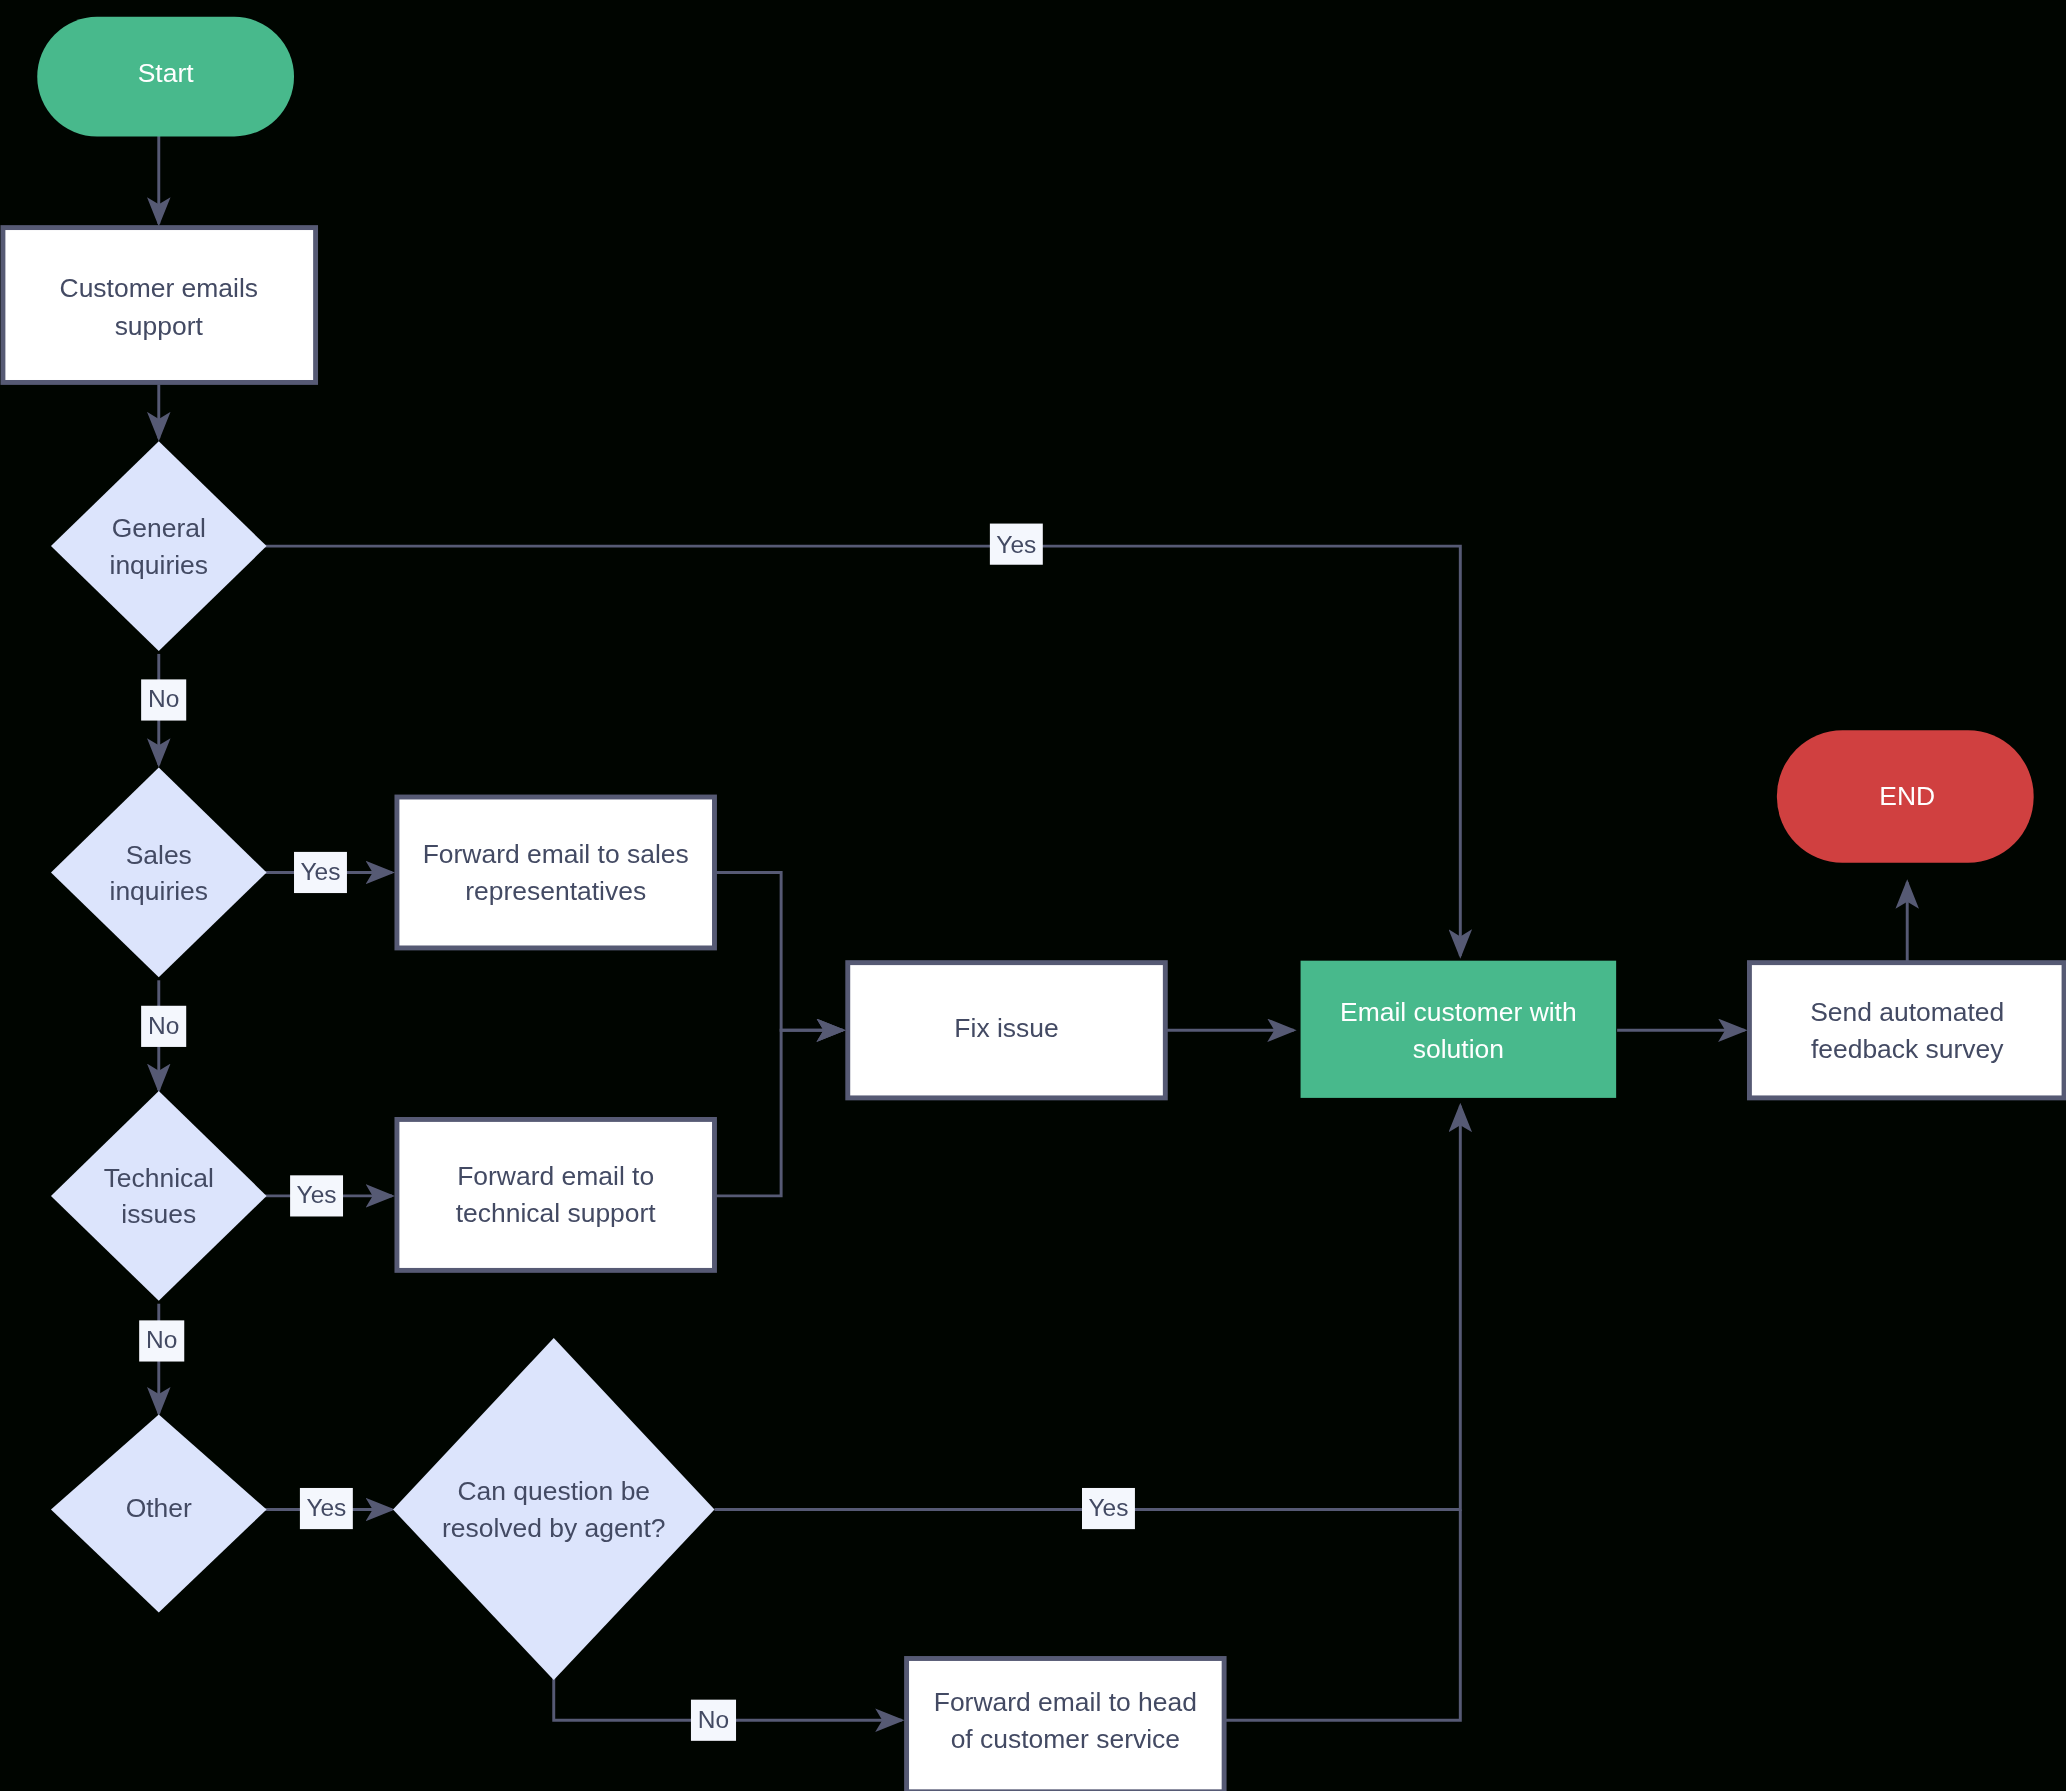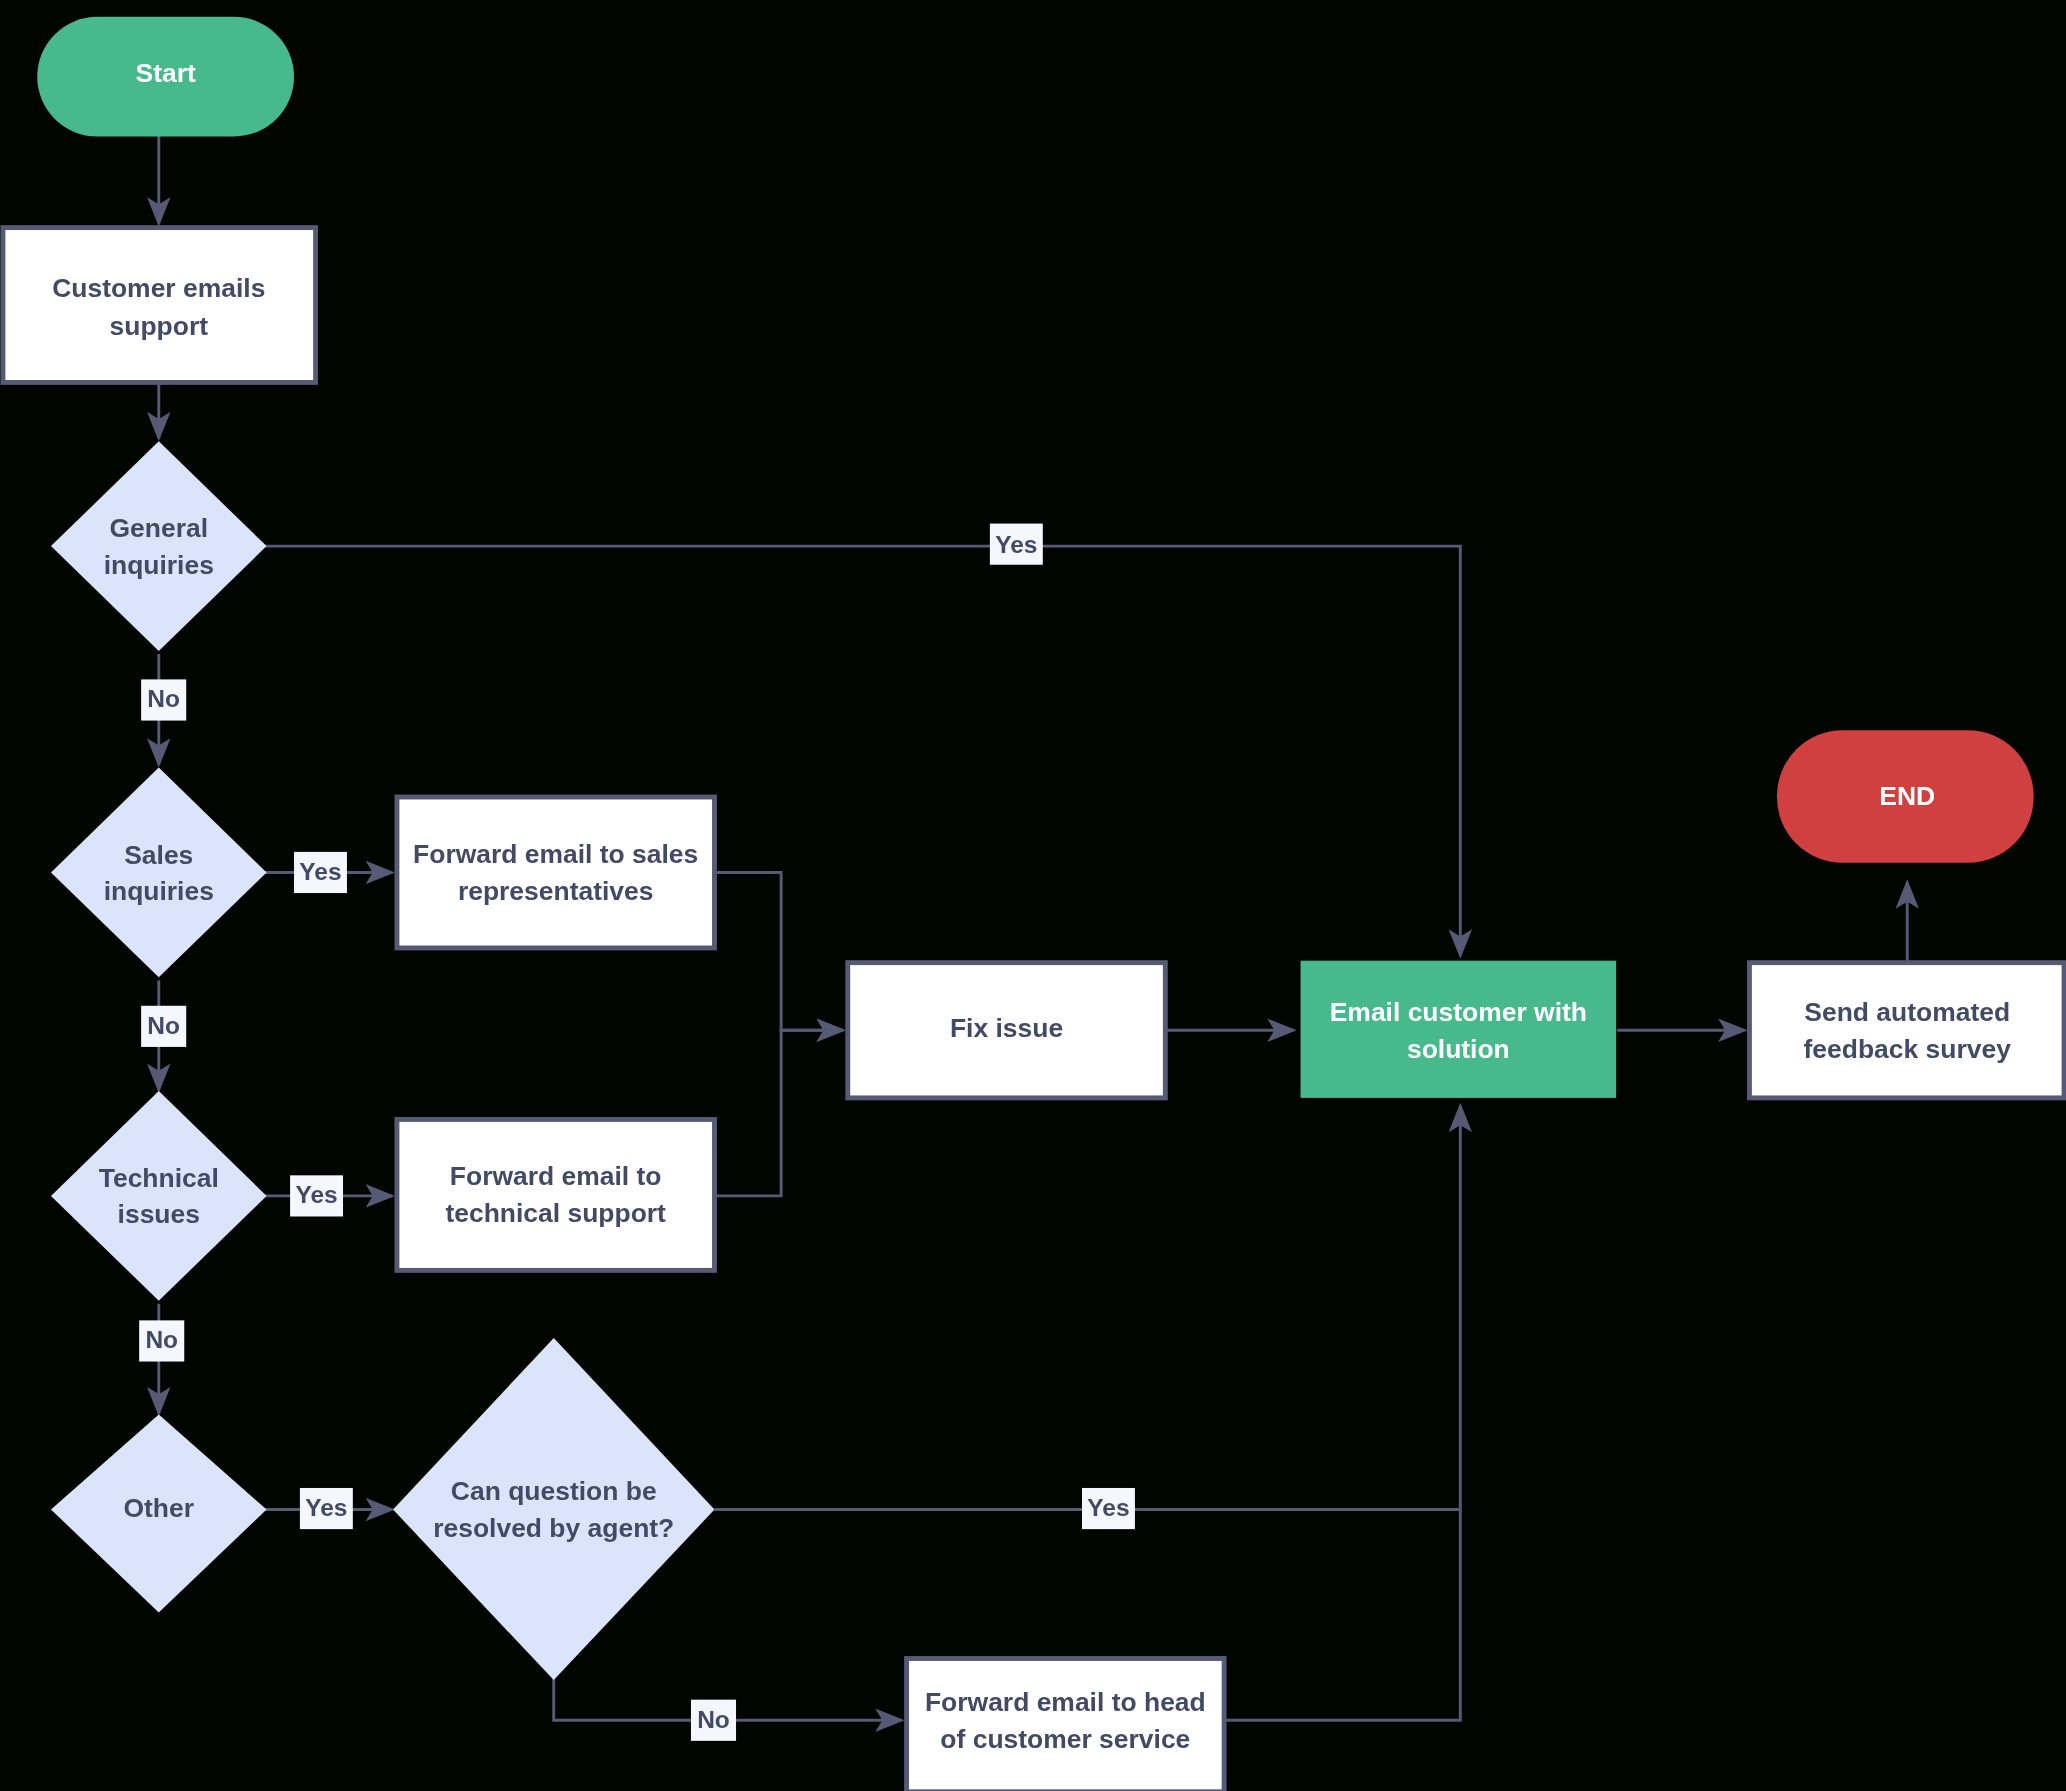--- a/index.html
+++ b/index.html
@@ -10,21 +10,20 @@
   body {
     width: 2066px;
     height: 1792px;
     overflow: hidden;
     font-family: "Liberation Sans", sans-serif;
   }
   #chart-root {
     position: relative;
     width: 2066px;
     height: 1792px;
-    font-weight: bold;
   }
   svg#flow {
     display: block;
     width: 2066px;
     height: 1792px;
   }
   .node-text {
     font-family: "Liberation Sans", sans-serif;
     font-size: 27px;
     fill: #434a63;

